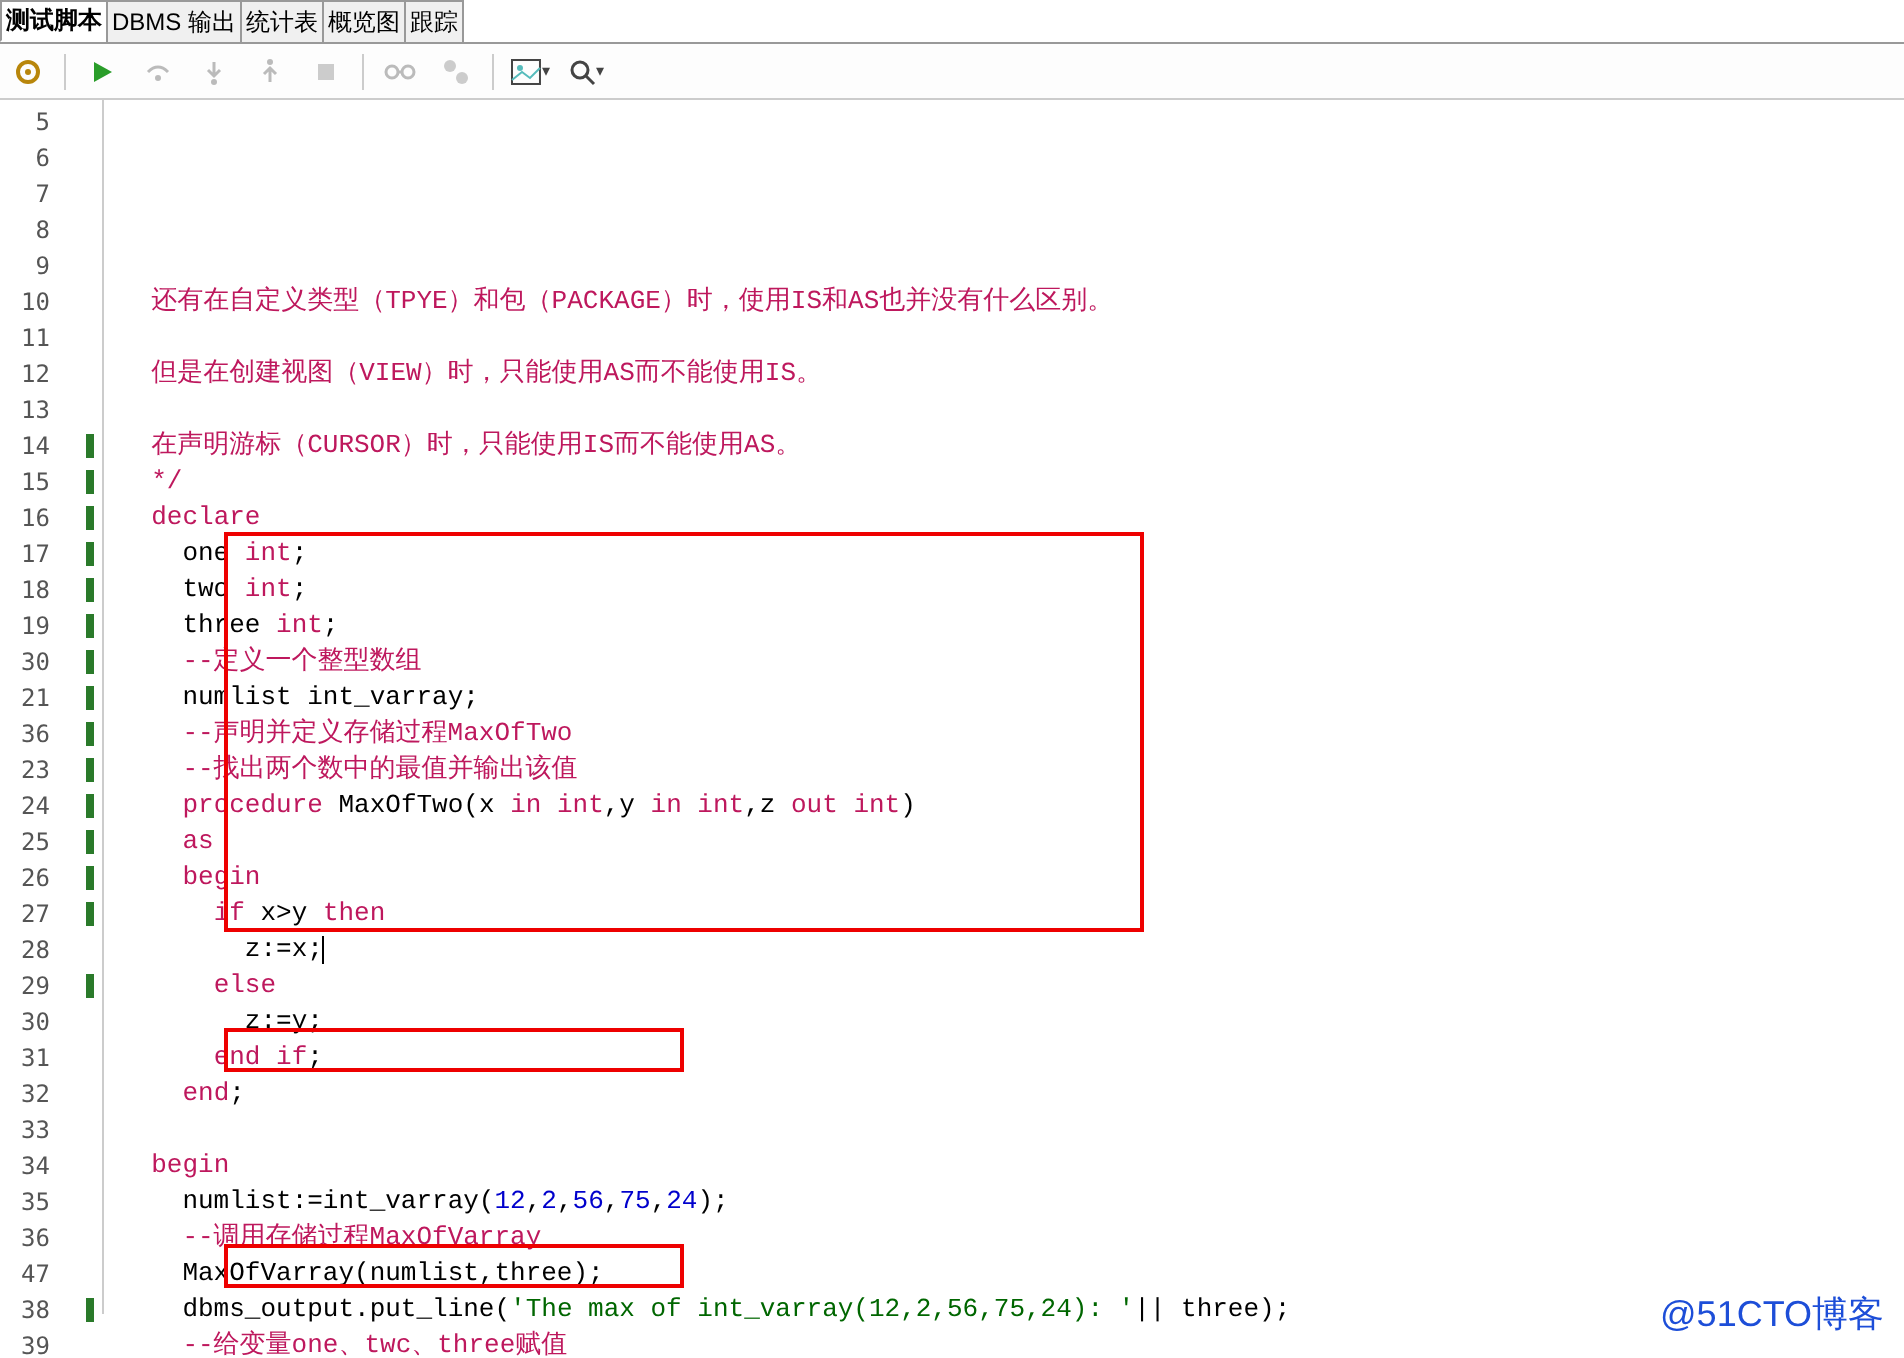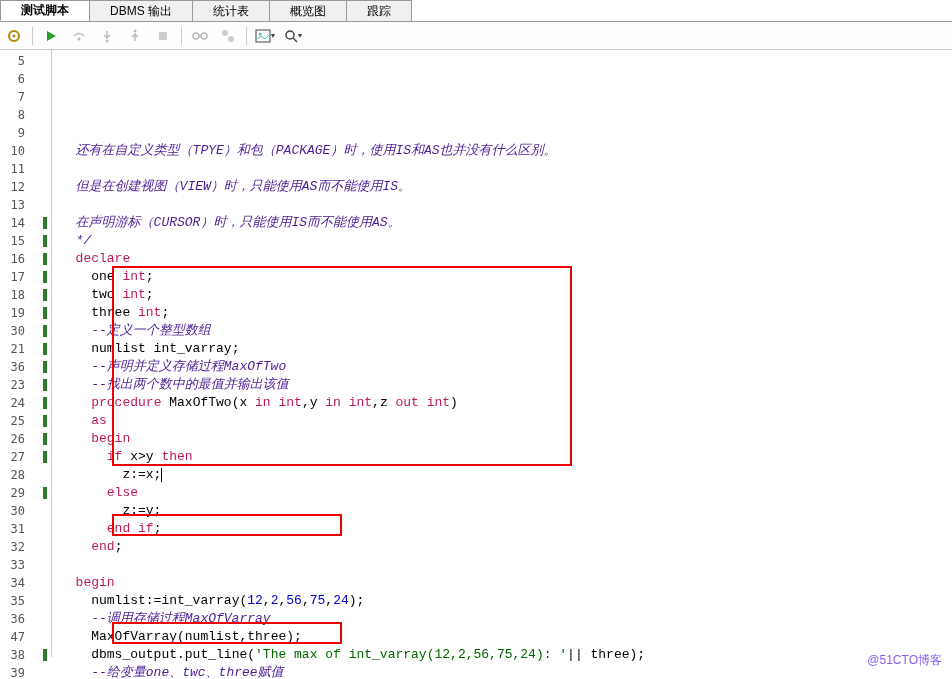--- a/index.html
+++ b/index.html
@@ -1,38 +1,38 @@
 <!DOCTYPE html>
 <html><head>
 <meta charset="utf-8">
 <style>
 *{box-sizing:border-box;margin:0;padding:0}
 body{font-family:"Microsoft YaHei",Arial,sans-serif;font-size:12px;background:#fff;color:#000;width:952px;height:679px;overflow:hidden;position:relative}
 .tabs{display:flex;border-bottom:1px solid #999;background:#fff;height:22px}
-.tab{padding:2px 20px;border:1px solid #999;border-bottom:none;margin-right:-1px;background:#f0f0f0;cursor:pointer;font-size:12px;height:21px;display:flex;align-items:center}
+.tab{padding:2px 2px;border:1px solid #999;border-bottom:none;margin-right:-1px;background:#f0f0f0;cursor:pointer;font-size:12px;height:21px;display:flex;align-items:center}
 .tab.active{background:#fff;border-bottom:1px solid #fff;margin-bottom:-1px;font-weight:bold}
 .toolbar{display:flex;align-items:center;height:28px;padding:0 4px;border-bottom:1px solid #ccc;gap:8px;background:#fdfdfd}
 .tool-btn{width:20px;height:20px;display:flex;align-items:center;justify-content:center;cursor:pointer}
 .tool-sep{width:1px;height:18px;background:#ccc}
 .editor{display:flex;height:calc(100% - 72px);position:relative}
 .gutter{width:52px;background:#fff;border-right:1px solid #ccc;text-align:right;padding-top:2px;flex-shrink:0}
 .gutter .ln{height:18px;line-height:18px;padding-right:26px;color:#555;font-family:Consolas,monospace;font-size:12px;position:relative}
 .gutter .ln.mark::after{content:"";position:absolute;right:4px;top:3px;width:4px;height:12px;background:#2a7a2a}
 .code{flex:1;padding:2px 0 0 8px;font-family:Consolas,"Courier New",monospace;font-size:13px;line-height:18px;white-space:pre;position:relative}
 .code .row{height:18px}
-.c-red{color:#4c1d95;font-style:italic}
+.c-red{color:#be185d;}
 .c-blue{color:#00c}
 .c-kw{color:#be185d}
 .c-grn{color:#060}
 .box-red{position:absolute;border:2px solid #e00;pointer-events:none}
 .box1{left:60px;top:216px;width:460px;height:200px}
 .box2{left:60px;top:464px;width:230px;height:22px}
 .box3{left:60px;top:572px;width:230px;height:22px}
 .cursor{display:inline-block;width:1px;height:14px;background:#000;vertical-align:middle}
-.watermark{position:absolute;right:10px;bottom:10px;color:#8b5cf6;font-size:12px}
+.watermark{position:absolute;right:10px;bottom:10px;color:#1d4ed8;font-size:18px}
 </style>
 </head>
 <body>
 
 <div class="tabs">
   <div class="tab active">测试脚本</div>
   <div class="tab">DBMS 输出</div>
   <div class="tab">统计表</div>
   <div class="tab">概览图</div>
   <div class="tab">跟踪</div>

